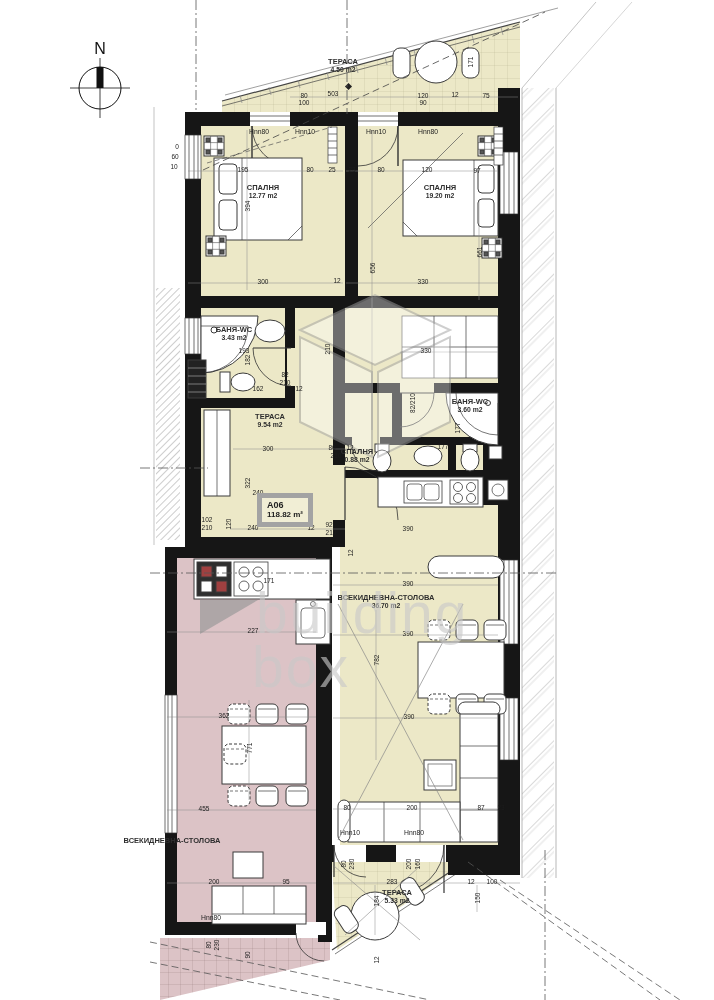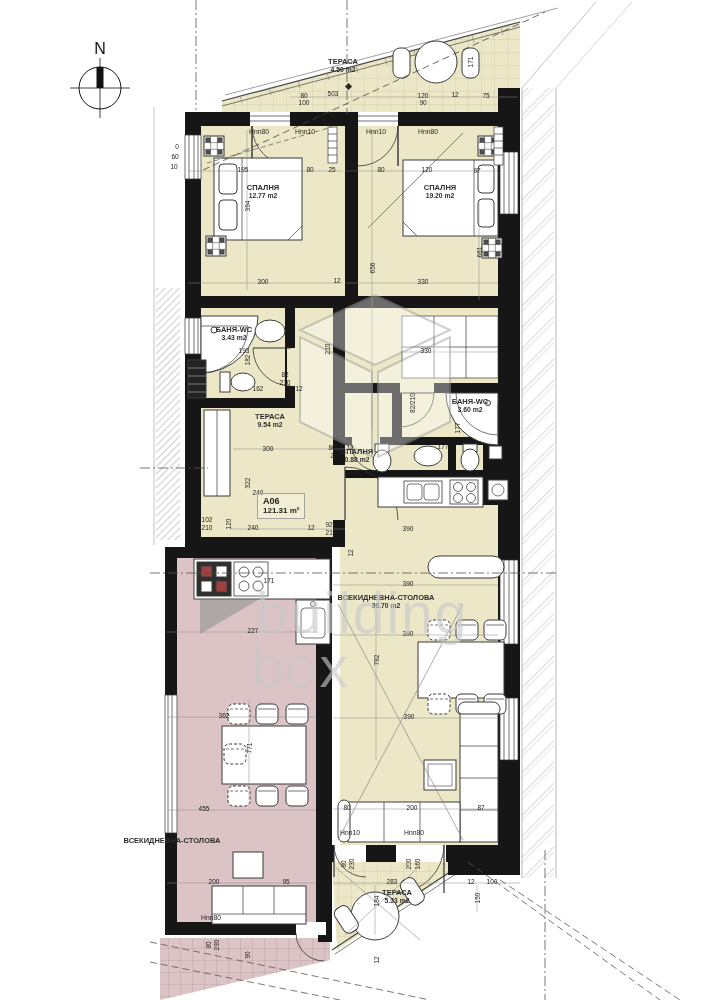--- a/index.html
+++ b/index.html
@@ -6,21 +6,21 @@
   #canvas{position:relative;width:714px;height:1000px;background:#fff;overflow:hidden;
           font-family:"Liberation Sans",sans-serif;}
   #plan-svg{position:absolute;left:0;top:0;z-index:1;}
   #labels{position:absolute;left:0;top:0;width:714px;height:1000px;z-index:4;pointer-events:none;}
   .dim{position:absolute;font-size:6.5px;color:#1c1c1c;transform:translate(-50%,-50%);white-space:nowrap;}
   .dim.rot{transform:translate(-50%,-50%) rotate(-90deg);}
   .door-label{position:absolute;font-size:6.8px;color:#1c1c1c;transform:translate(-50%,-50%);white-space:nowrap;}
   .room-label{position:absolute;transform:translate(-50%,-50%);text-align:center;color:#2e2e2e;
               font-size:7.5px;font-weight:bold;line-height:1.25;white-space:nowrap;}
   .room-label .area{display:block;font-size:6.8px;font-weight:600;}
-  #apartment-badge{position:absolute;left:257px;top:493px;z-index:4;border:1px solid #a3a3a3;
+  #apartment-badge{position:absolute;left:257px;top:493px;z-index:4;border:5px solid #a3a3a3;
                    padding:2px 5px 3px 5px;background:rgba(255,255,255,0.25);}
   #apartment-badge .apt-id{display:block;font-size:9px;font-weight:bold;color:#222;}
   #apartment-badge .apt-area{display:block;font-size:8px;font-weight:bold;color:#222;}
   #compass-n{position:absolute;left:100px;top:49px;transform:translate(-50%,-50%);
              font-size:16px;color:#111;z-index:4;}
   #watermark{position:absolute;left:0;top:0;z-index:6;pointer-events:none;opacity:0.62;}
   #watermark .wm1{position:absolute;left:256px;top:580px;font-size:57px;color:#c9c9c9;letter-spacing:2px;}
   #watermark .wm2{position:absolute;left:252px;top:634px;font-size:57px;color:#c9c9c9;letter-spacing:2px;}
 </style>
 </head>
@@ -486,21 +486,21 @@
       <div class="door-label" style="left: 305px; top: 131px;">Hnn10</div>
       <div class="door-label" style="left: 376px; top: 131px;">Hnn10</div>
       <div class="door-label" style="left: 428px; top: 131px;">Hnn80</div>
       <div class="door-label" style="left: 350px; top: 832px;">Hnn10</div>
       <div class="door-label" style="left: 414px; top: 832px;">Hnn80</div>
       <div class="door-label" style="left: 211px; top: 917px;">Hnn80</div>
     </div>
 
 <div id="apartment-badge">
   <span class="apt-id">A06</span>
-  <span class="apt-area">121.31 m²</span>
+  <span class="apt-area">118.82 m²</span>
 </div>
 
 <span id="compass-n">N</span>
 
 <div id="watermark">
   <span class="wm1">building</span>
   <span class="wm2">box</span>
 </div>
 
 </div>

